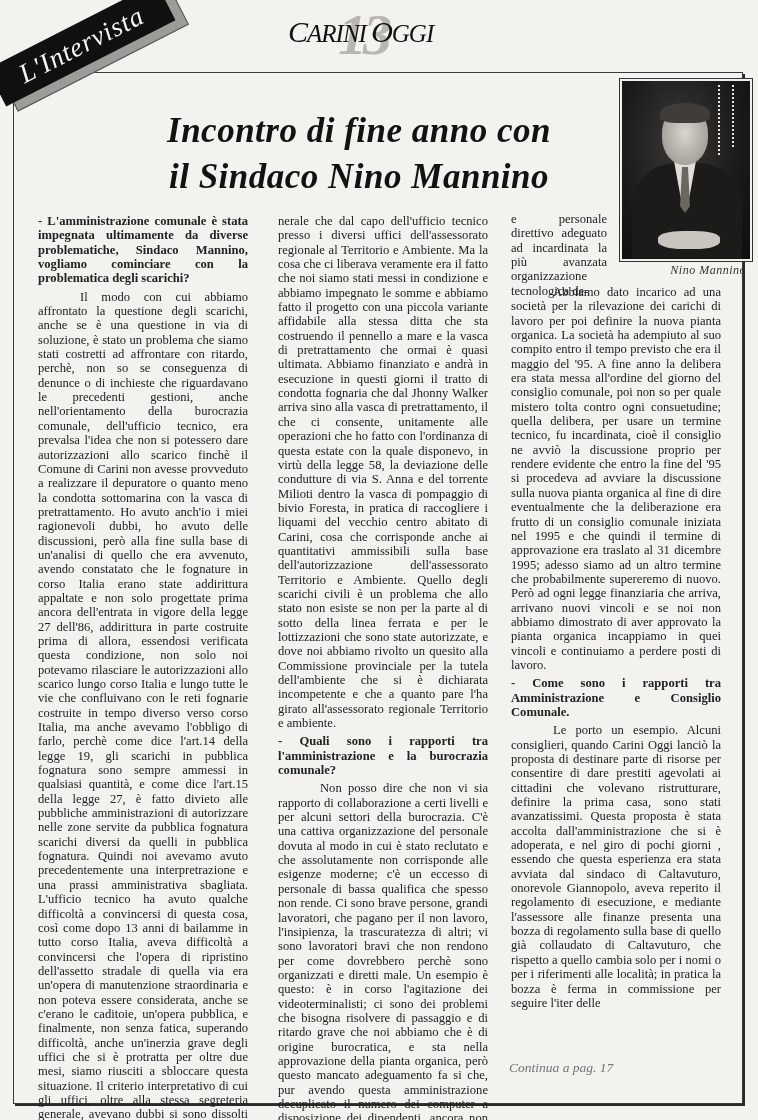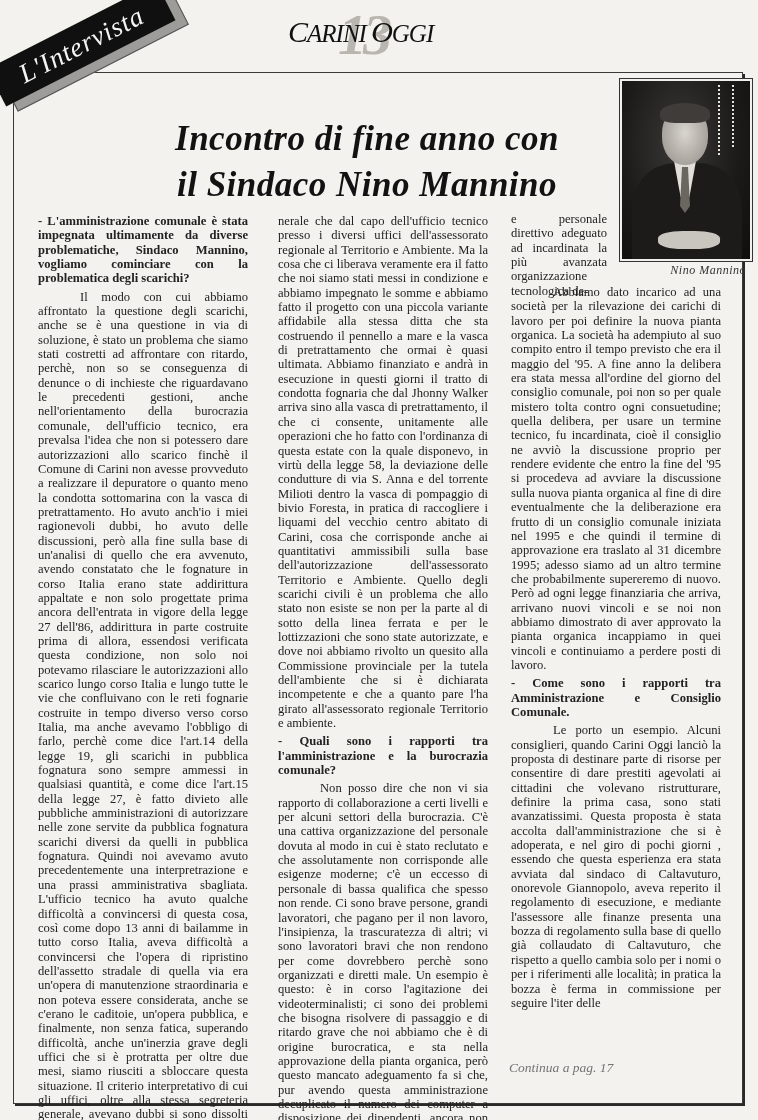--- a/index.html
+++ b/index.html
@@ -123,21 +123,21 @@
   <span class="paper-name"><span class="cap">C</span><span>ARINI </span><span class="cap">O</span><span>GGI</span></span>
 </div>
 
 <div class="frame"></div>
 
 <div class="banner">
   <div class="shadow"></div>
   <div class="face">L'Intervista</div>
 </div>
 
-<h1 class="headline" style="margin:12px;">
+<h1 class="headline" style="margin:4px;">
   <div>Incontro di fine anno con</div>
   <div>il Sindaco Nino Mannino</div>
 </h1>
 
 <div class="photo-box">
   <div class="photo">
     <div class="chain"></div>
     <div class="chain chain2"></div>
     <div class="body"></div>
     <div class="shirt"></div>

